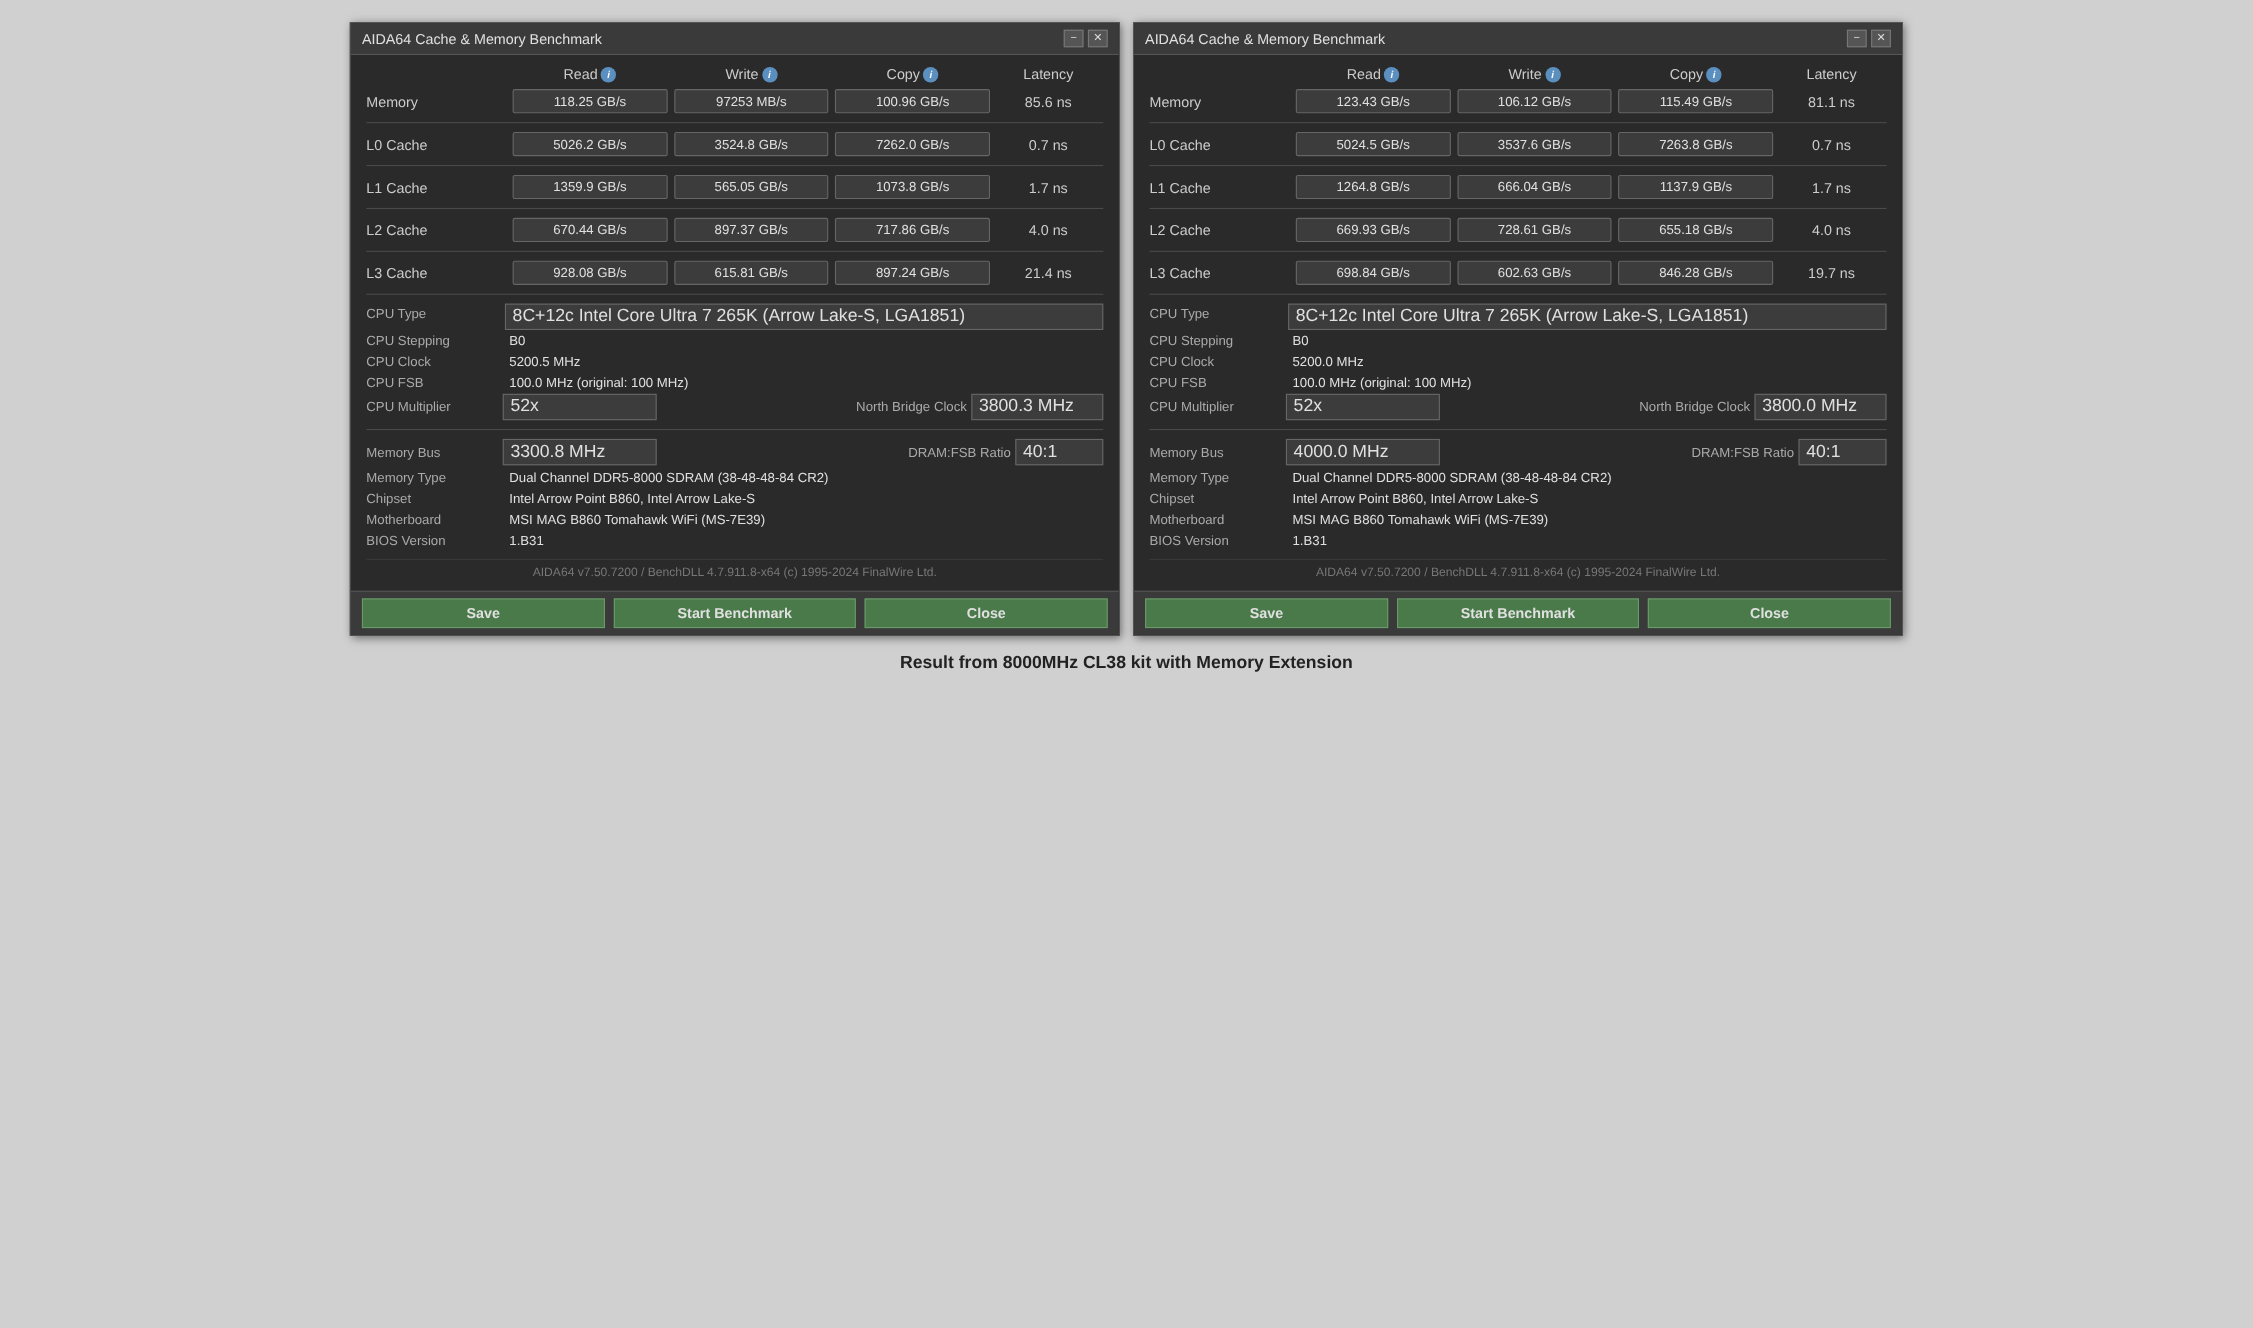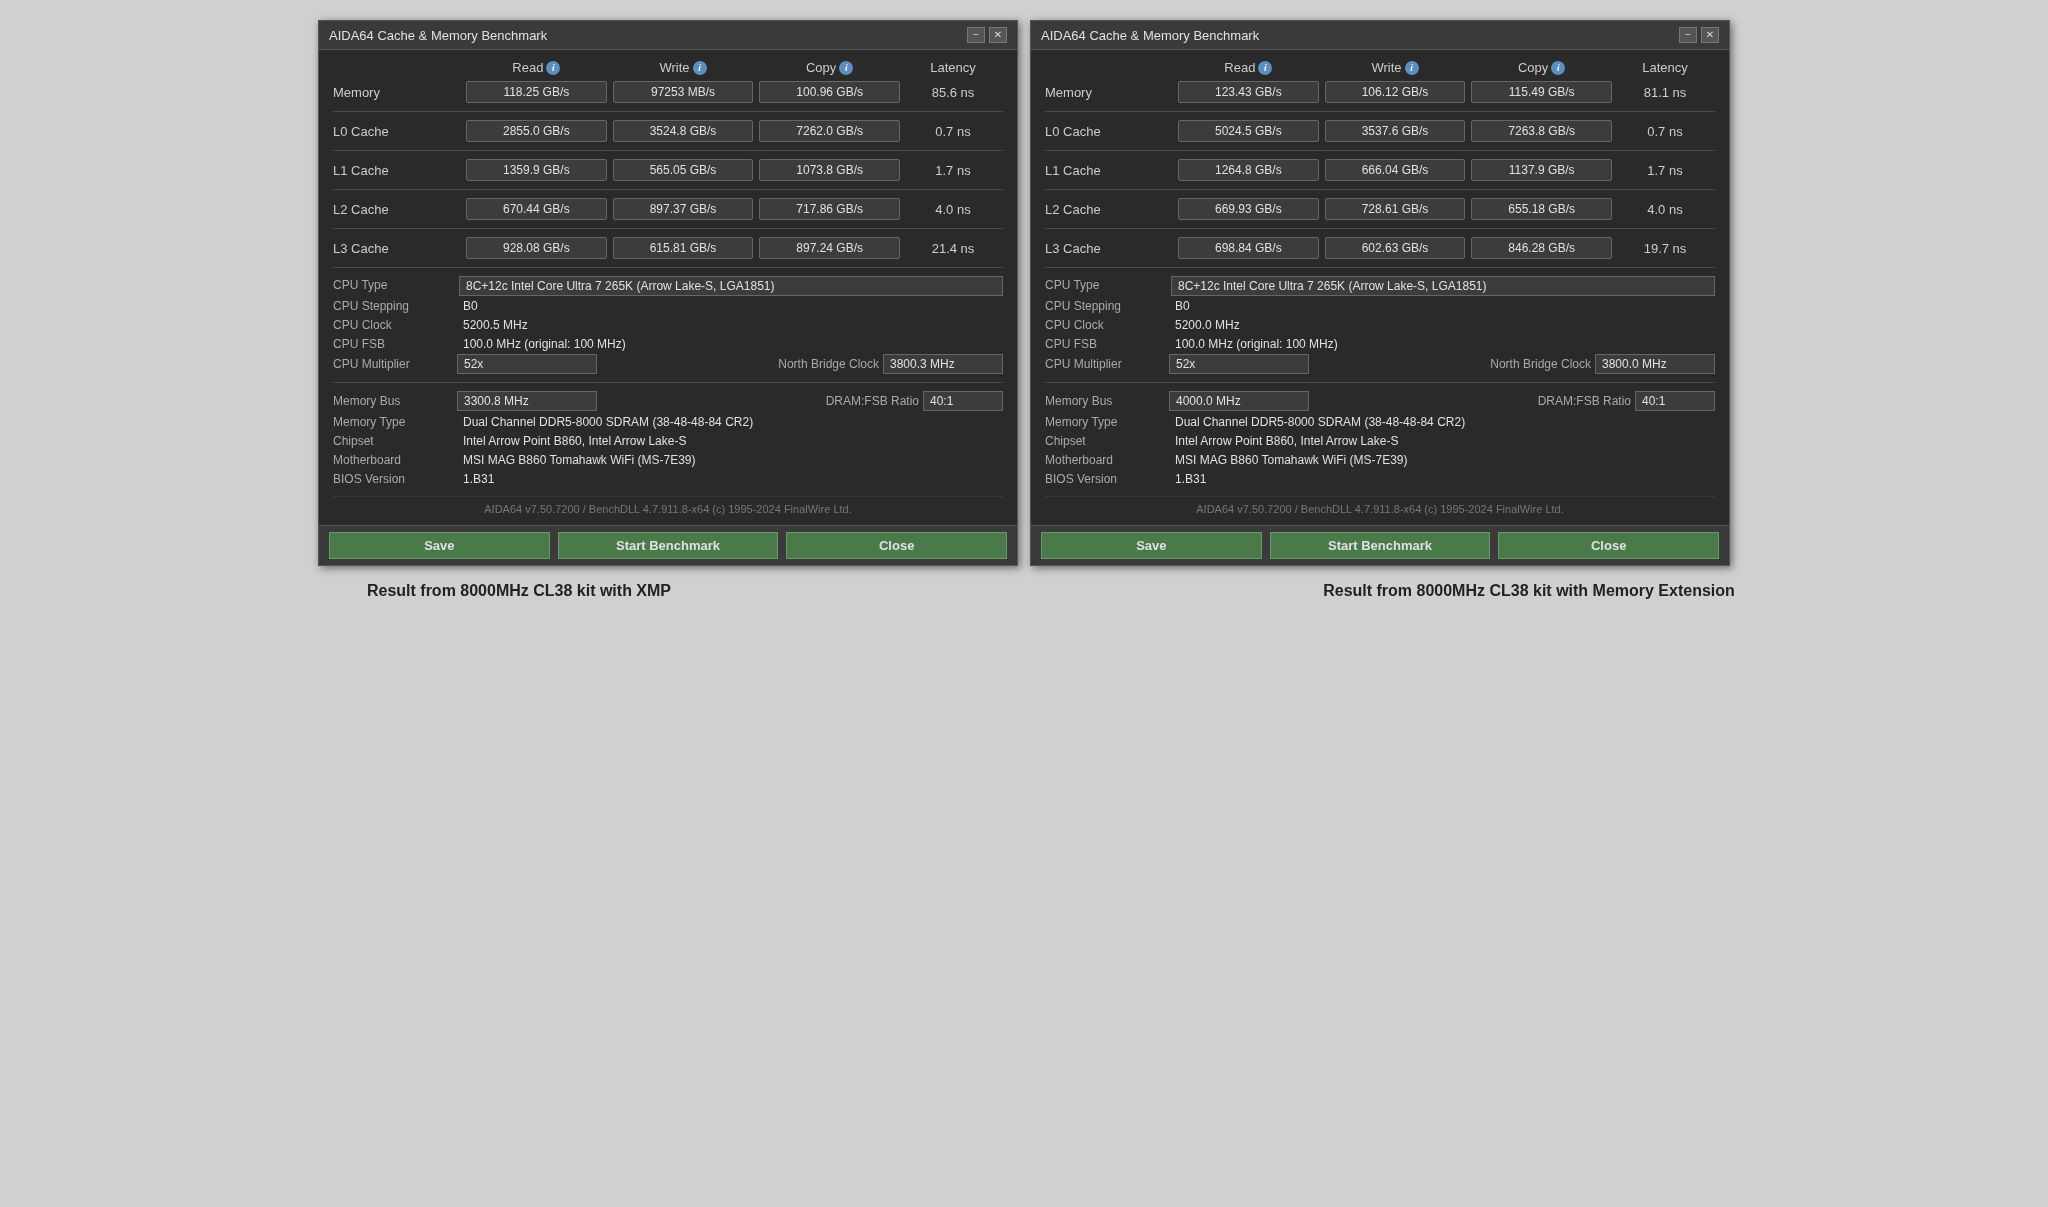--- a/index.html
+++ b/index.html
@@ -127,21 +127,21 @@
     .info-value {
       color: #e0e0e0;
       font-size: 12px;
       padding: 2px 4px;
     }
     .info-value-box {
       background: #3c3c3c;
       border: 1px solid #666;
       padding: 2px 6px;
       color: #e0e0e0;
-      font-size: 12px;
+      font-size: 16px;
     }
     .cpu-multiplier-row {
       display: grid;
       grid-template-columns: 120px 140px 1fr 120px;
       align-items: center;
       gap: 4px;
       margin-bottom: 2px;
     }
     .cpu-multiplier-row .nb-label {
       text-align: right;
@@ -233,21 +233,21 @@
         <div class="bench-row">
           <div class="row-label">Memory</div>
           <div class="value-box">118.25 GB/s</div>
           <div class="value-box">97253 MB/s</div>
           <div class="value-box">100.96 GB/s</div>
           <div class="latency-val">85.6 ns</div>
         </div>
         <hr class="divider">
         <div class="bench-row">
           <div class="row-label">L0 Cache</div>
-          <div class="value-box">2855.0 GB/s</div>
+          <div class="value-box">5026.2 GB/s</div>
           <div class="value-box">3524.8 GB/s</div>
           <div class="value-box">7262.0 GB/s</div>
           <div class="latency-val">0.7 ns</div>
         </div>
         <hr class="divider">
         <div class="bench-row">
           <div class="row-label">L1 Cache</div>
           <div class="value-box">1359.9 GB/s</div>
           <div class="value-box">565.05 GB/s</div>
           <div class="value-box">1073.8 GB/s</div>
@@ -437,15 +437,14 @@
       </div>
       <div class="button-bar">
         <button class="action-btn">Save</button>
         <button class="action-btn">Start Benchmark</button>
         <button class="action-btn">Close</button>
       </div>
     </div>
   </div>
 
 <div class="caption-row">
-<div class="caption">Result from 8000MHz CL38 kit with XMP</div>
     <div class="caption">Result from 8000MHz CL38 kit with Memory Extension</div>
   </div>
 
 </body></html>

